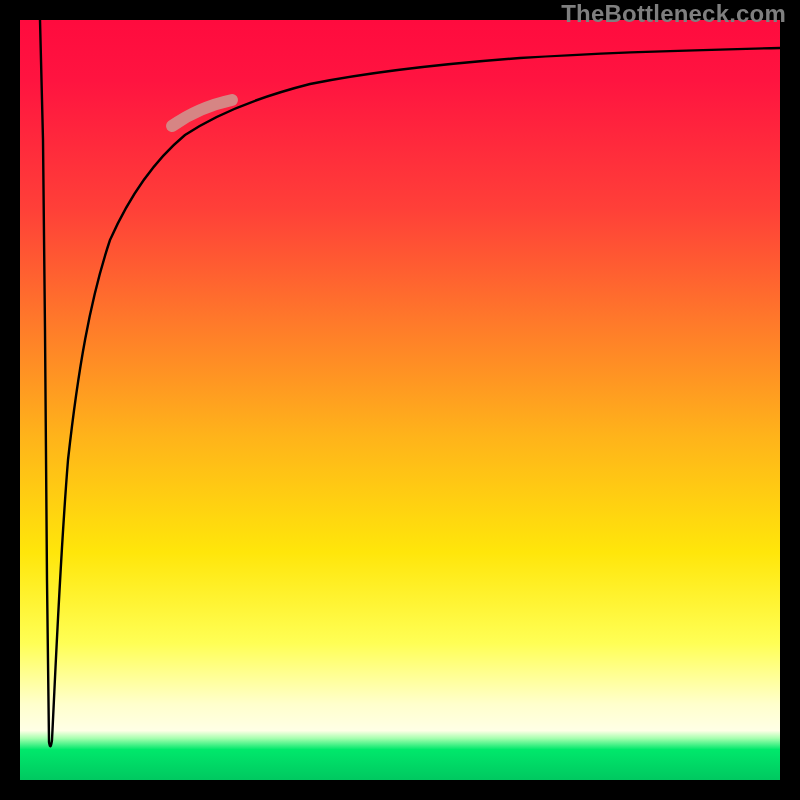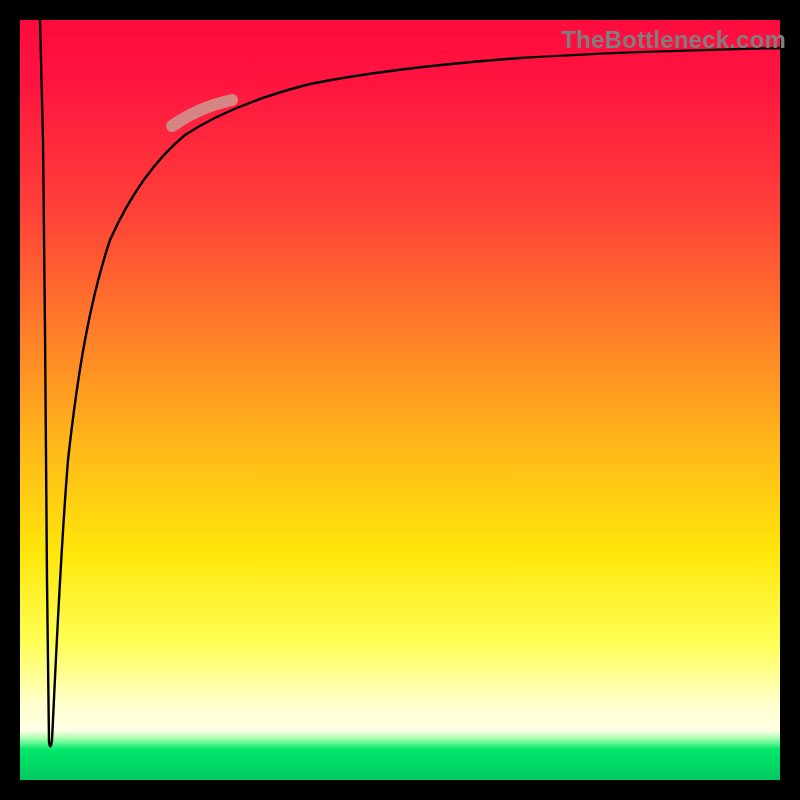--- a/index.html
+++ b/index.html
@@ -40,21 +40,20 @@
     );
   }
   .watermark {
     position: absolute;
     top: 0px;
     right: 14px;
     font-size: 24px;
     font-weight: 600;
     color: #7f7f7f;
     letter-spacing: 0.2px;
-    margin-top: 26px;
   }
   svg.curve {
     position: absolute;
     left: 0;
     top: 0;
     width: 760px;
     height: 760px;
     overflow: visible;
   }
 </style>

